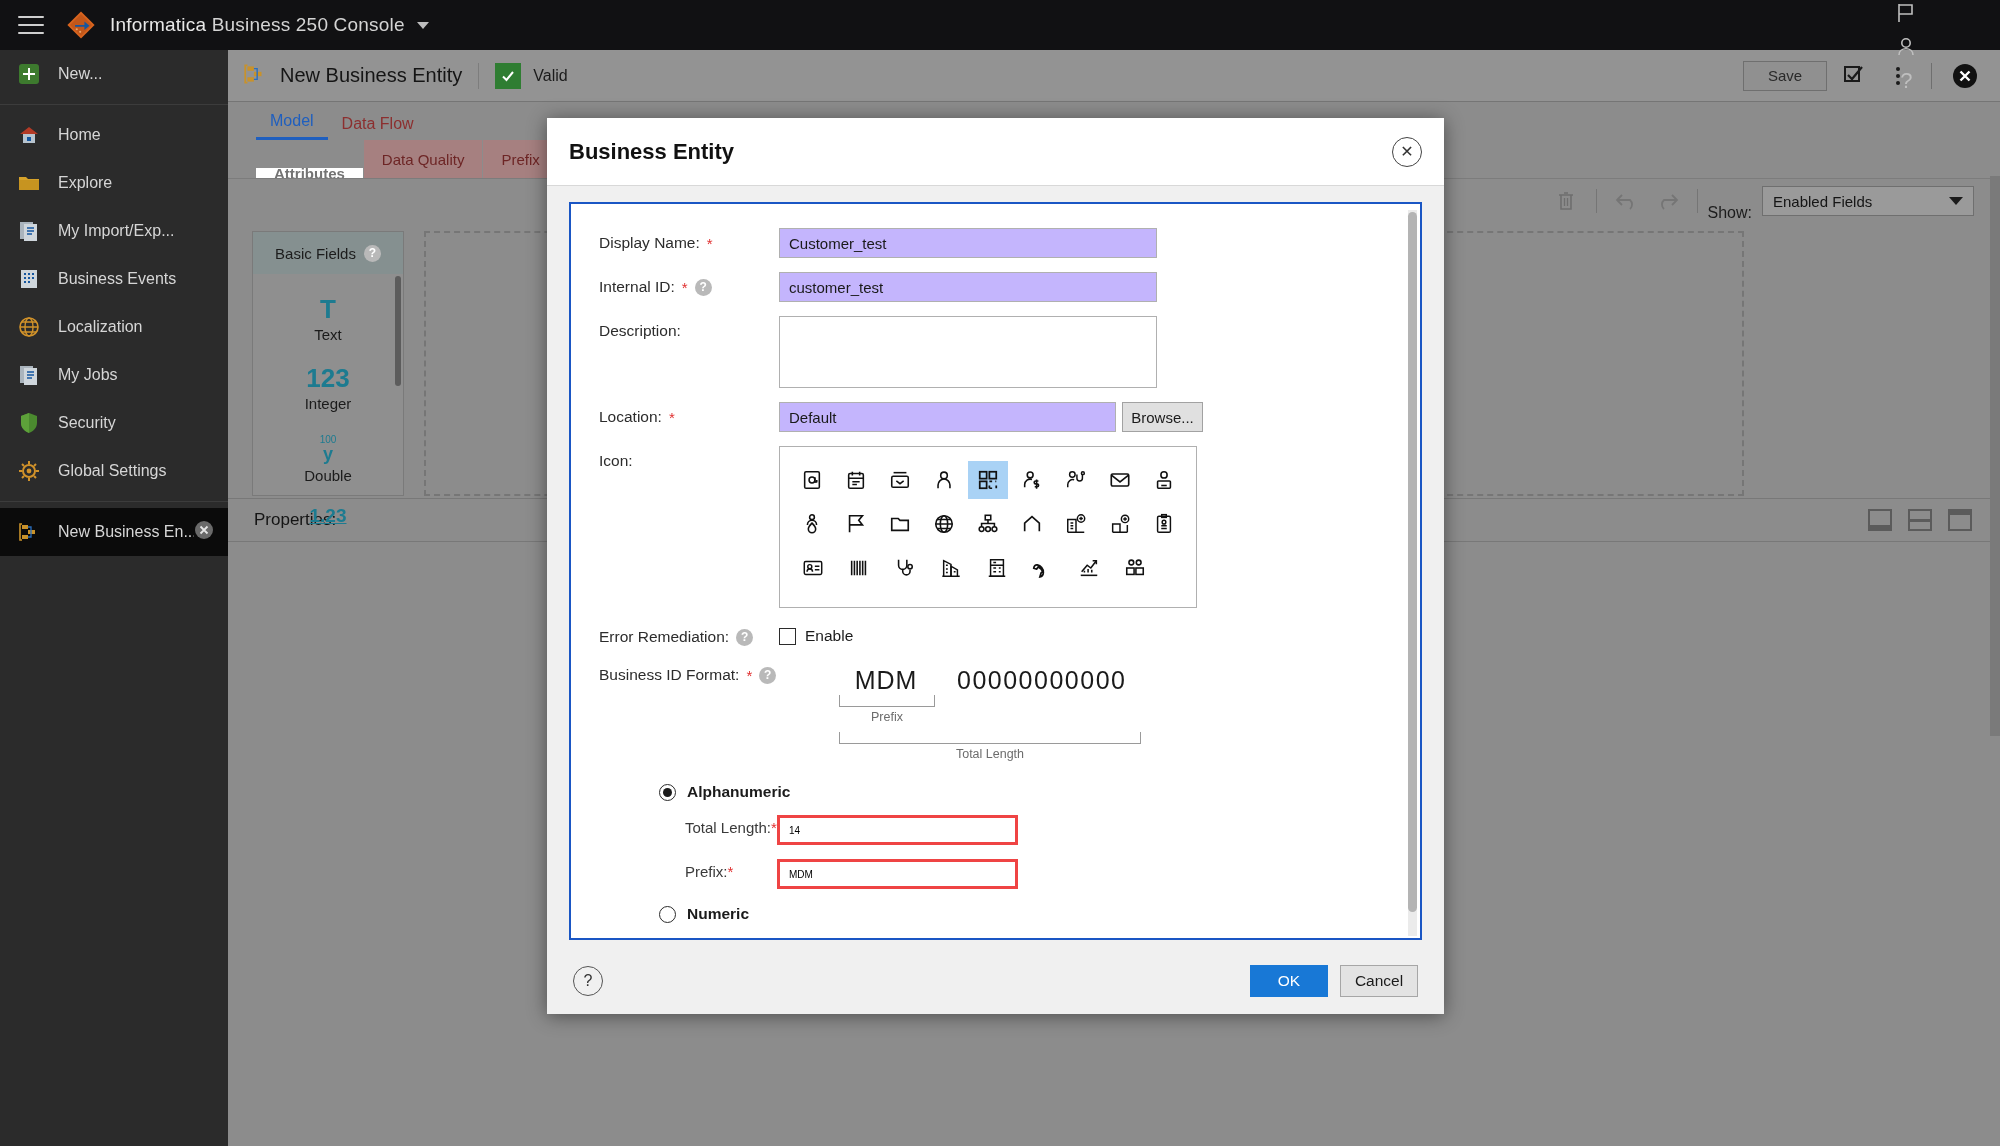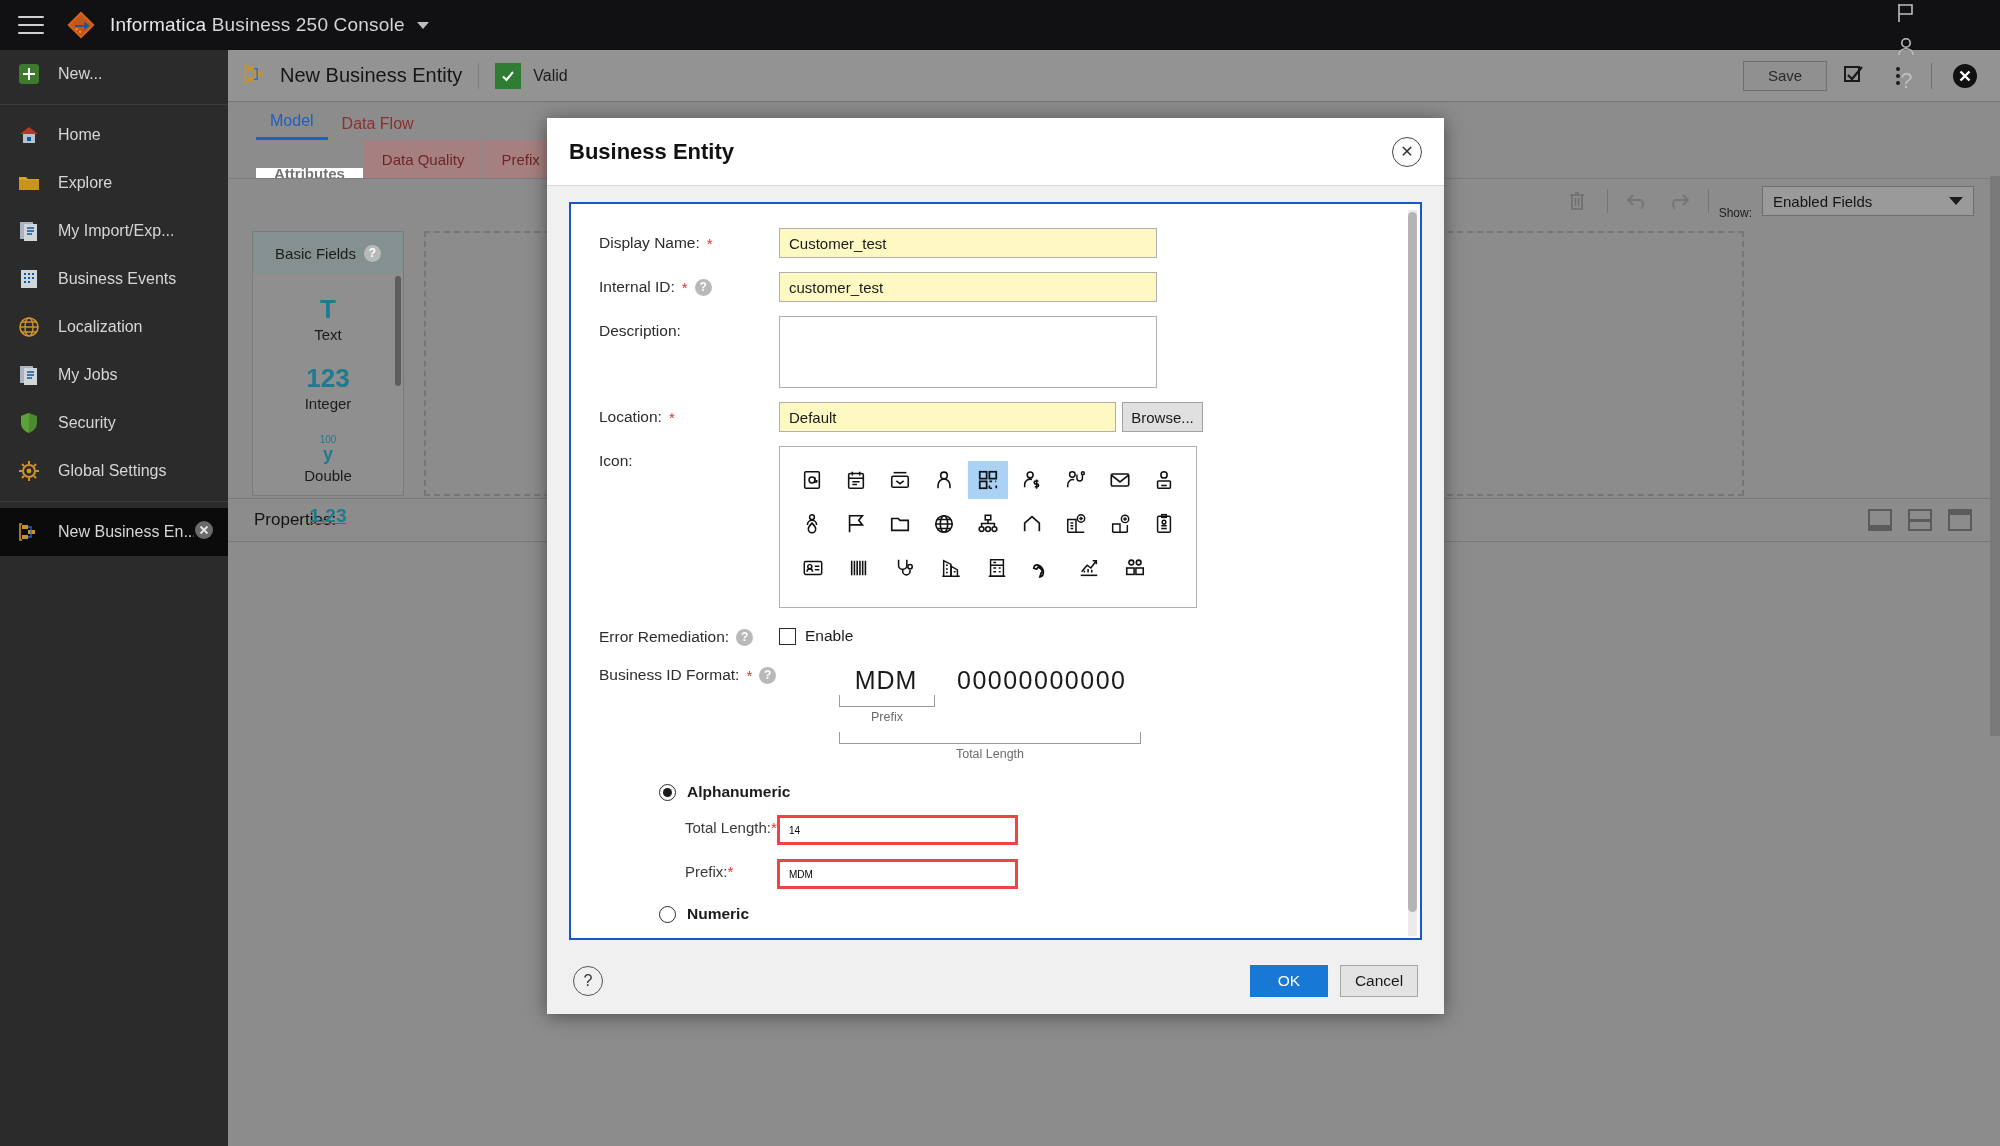--- a/index.html
+++ b/index.html
@@ -67,21 +67,21 @@
   .tab-l1.inactive { color: #8c2f2f; }
   .tabs-row2 { height: 38px; display: flex; align-items: stretch; padding-left: 28px; background: #8c8c8c; }
   .tab-l2 { font-size: 15px; padding: 0 18px; display:flex;align-items:center; cursor:pointer; color:#6d2525; background:#a68080;
     border-right:1px solid #8c8c8c;}
   .tab-l2.active { background: #ffffff; color: #737373; font-weight: bold; margin-top: 28px; }
 
   .canvas-area { position: relative; height: 320px; background: #8c8c8c; border-top: 1px solid #7c7c7c; }
   .toolbar-row { height: 44px; display:flex; align-items:center; justify-content:flex-end; padding-right: 26px; gap: 0;}
   .tb2-ico { width: 40px; height: 30px; display:flex;align-items:center;justify-content:center;cursor:pointer;}
   .tb2-sep { width:1px;height:24px;background:#757575;margin:0 10px;}
-  .show-lbl { font-size: 12px; color:#1c1c1c; margin-right: 10px; margin-top: 23px;}
+  .show-lbl { font-size: 16px; color:#1c1c1c; margin-right: 10px; margin-top: 23px;}
   .show-select { width: 212px; height: 30px; background:#9a9a9a;border:1px solid #6f6f6f;
     display:flex;align-items:center;padding:0 10px;font-size:15px;color:#151515;cursor:pointer;}
   .show-select .caret { margin-left:auto; width:0;height:0;border-left:7px solid transparent;border-right:7px solid transparent;border-top:8px solid #1b1b1b;}
 
   .palette { position:absolute; left: 24px; top: 52px; width: 152px; height: 265px; background: #8f8f8f; border:1px solid #7a7a7a;}
   .pal-head { height: 42px; background: #859090; display:flex;align-items:center;justify-content:center;gap:8px;font-size:15px;color:#1c1c1c;}
   .pal-item { text-align:center; margin-top: 22px; }
   .pal-ico { font-size: 26px; color: #1d7b90; font-weight: bold; line-height: 1; }
   .pal-lbl { font-size: 15px; color: #1b1b1b; margin-top: 4px;}
   .pal-scroll { position:absolute; right:2px; top:44px; width:6px; height:110px; background:#5c5c5c; border-radius:3px;}
@@ -109,21 +109,21 @@
   .form-scrollbox { position: relative; height: 738px; background: #fff; border: 2px solid #1a56c4; overflow: hidden; }
   .form-inner { padding: 24px 28px 0 28px; }
   .fscroll-track { position:absolute; right:3px; top:6px; width:9px; height:726px; background:#ebebeb; }
   .fscroll-thumb { position:absolute; right:3px; top:8px; width:9px; height:700px; background:#b4b4b4; border-radius:5px;}
 
   .frow { display: flex; align-items: flex-start; margin-bottom: 14px; }
   .flabel { width: 180px; flex: 0 0 180px; font-size: 15.5px; color: #2c2c2c; padding-top: 6px; display:flex; align-items:center; gap:7px;}
   .req { color: #e03030; font-size: 15px; }
   .qmark { width: 17px; height: 17px; border-radius:50%; background:#b9b9b9; color:#fff; font-size:12px;
     display:inline-flex; align-items:center;justify-content:center; font-weight:bold; cursor:pointer;}
-  .finput { width: 378px; height: 30px; border: 1px solid #b0b0b0; background:#fef9c3; font-size:15px; color:#1a1a1a;
+  .finput { width: 378px; height: 30px; border: 1px solid #b0b0b0; background:#c4b5fd; font-size:15px; color:#1a1a1a;
     padding: 0 9px; font-family:"Liberation Sans",sans-serif; }
   .ftextarea { width: 378px; height: 72px; border: 1px solid #b0b0b0; background:#fff; font-size:15px;
     padding: 6px 9px; resize:none; font-family:"Liberation Sans",sans-serif; }
   .finput-loc { width: 337px; }
   .btn-browse { width: 81px; height: 30px; margin-left: 6px; background:#e0e0e0; border:1px solid #a2a2a2;
     font-size: 15px; color:#1b1b1b; cursor:pointer; font-family:"Liberation Sans",sans-serif;}
 
   .icon-grid { width: 418px; background:#fff; border:1px solid #b0b0b0; padding: 14px 12px; }
   .icon-row { display:flex; justify-content:flex-start; gap: 4px; margin-bottom: 6px;}
   .icon-cell { width: 42px; height: 38px; display:flex;align-items:center;justify-content:center;cursor:pointer;}

